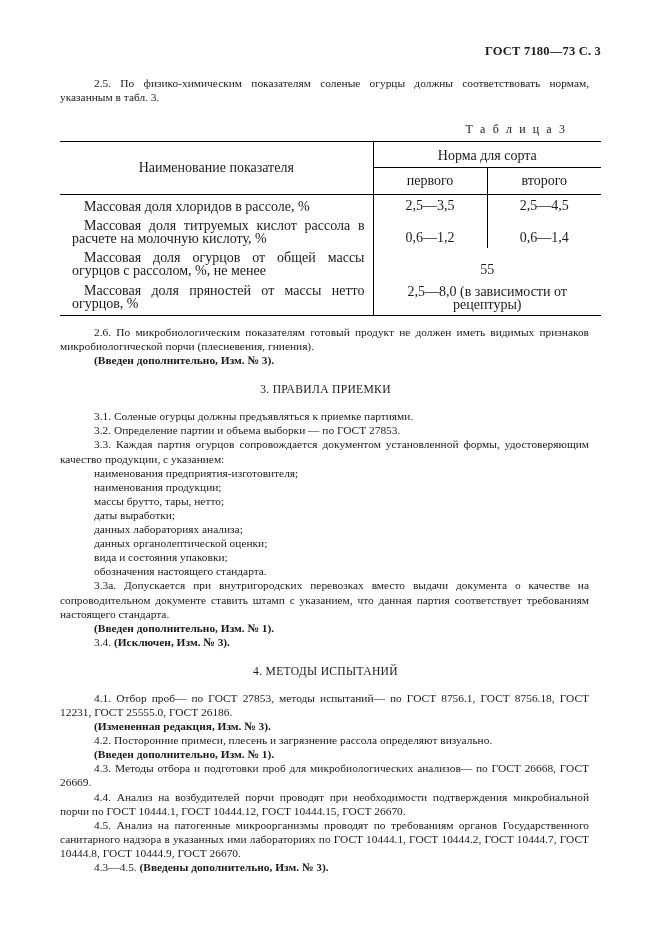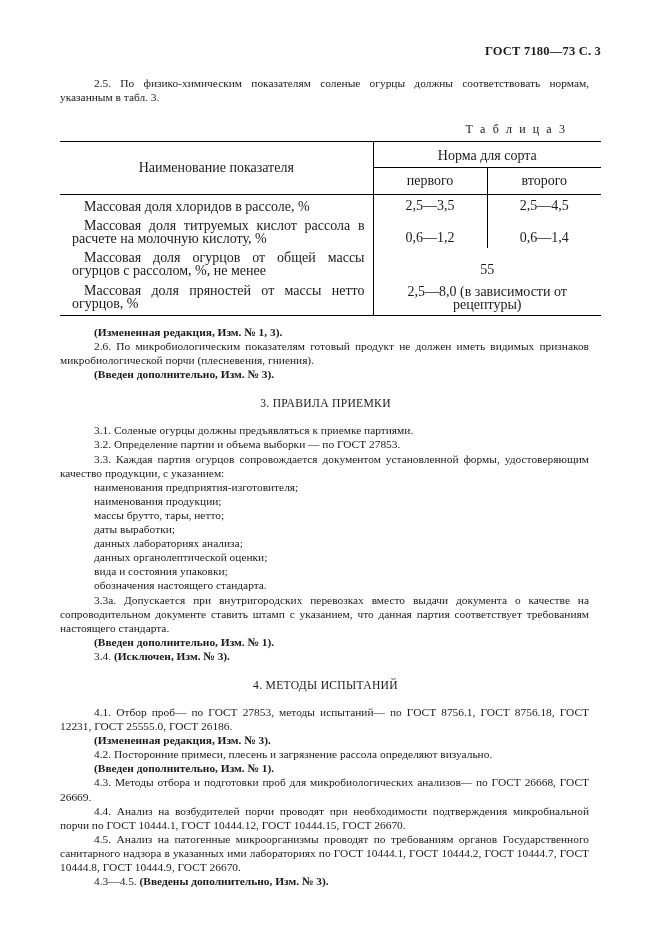--- a/index.html
+++ b/index.html
@@ -213,21 +213,20 @@
           <tr class="r4">
             <td class="cell-name">Массовая доля пряностей от массы нетто огурцов, %</td>
             <td class="cell-val span2" colspan="2">2,5—8,0 (в зависимости от рецептуры)</td>
           </tr>
         </tbody>
       </table>
     </div>
 
     <div style="height:9px"></div>
 
-    <p class="noteline">(Измененная редакция, Изм. № 1, 3).</p>
     <p class="para">2.6.  По микробиологическим показателям готовый продукт не должен иметь видимых признаков микробиологической порчи (плесневения, гниения).</p>
     <p class="noteline">(Введен дополнительно, Изм. № 3).</p>
 
     <div style="height:16px"></div>
 
     <h2 class="section-title">3.  ПРАВИЛА ПРИЕМКИ</h2>
 
     <div style="height:13px"></div>
 
     <p class="item">3.1.  Соленые огурцы должны предъявляться к приемке партиями.</p>

